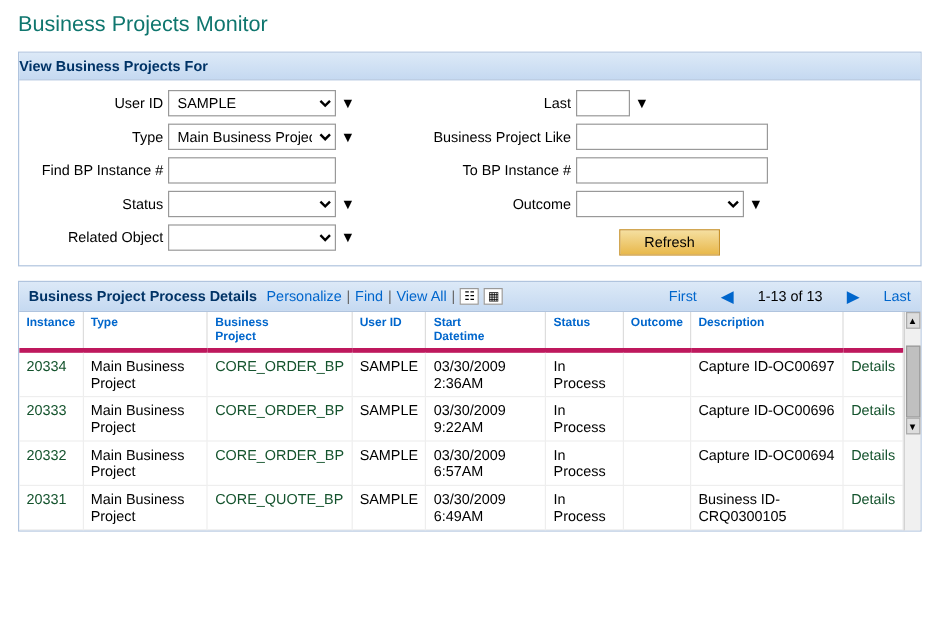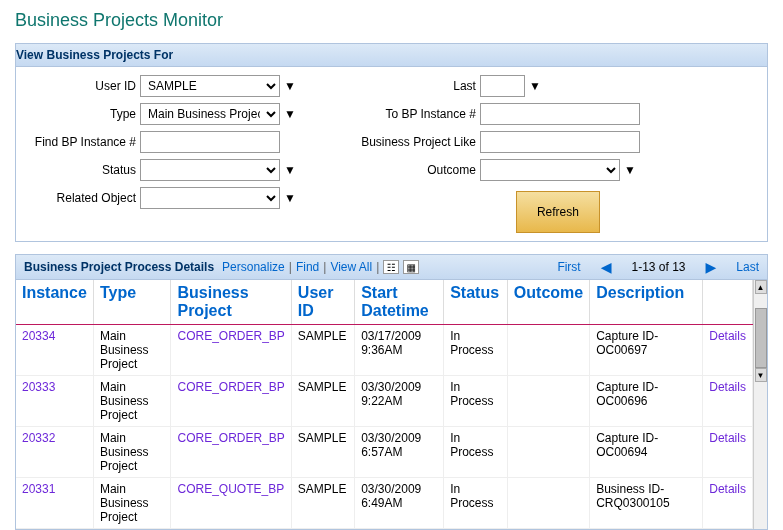--- a/index.html
+++ b/index.html
@@ -68,21 +68,21 @@
     .select-md { width: 140px; }
     .select-sm { width: 80px; }
     .input-md { width: 140px; }
     .input-sm { width: 45px; }
     .input-lg { width: 160px; }
     .refresh-btn {
       background: linear-gradient(to bottom, #f5dfa0, #e8b84b);
       border: 1px solid #c8922a;
       color: #000;
       font-size: 12px;
-      padding: 13px 20px;
+      padding: 3px 20px;
       cursor: pointer;
       margin-top: 4px;
     }
     
     .table-section {
       border: 1px solid #b0c4de;
     }
     .table-header-bar {
       background: linear-gradient(to bottom, #dce9f7, #c5d9f1);
       padding: 4px 8px;
@@ -147,34 +147,34 @@
       width: 100%;
       border-collapse: collapse;
       font-size: 12px;
     }
     .data-table th {
       background: #fff;
       color: #0066cc;
       font-weight: bold;
       text-align: left;
       padding: 4px 6px;
-      border-bottom: 1px solid #be185d;
+      border-bottom: 4px solid #be185d;
       border-right: 1px solid #ddd;
       vertical-align: top;
-      font-size: 16px;
+      font-size: 10px;
     }
     .data-table td {
       padding: 4px 6px;
       border-bottom: 1px solid #eee;
       border-right: 1px solid #eee;
       vertical-align: top;
       font-size: 12px;
     }
     .cell-link {
-      color: #6d28d9;
+      color: #14532d;
       text-decoration: none;
       cursor: pointer;
       text-align: right;
     }
     .table-wrap {
       display: flex;
     }
     .table-content {
       flex: 1;
       overflow: hidden;
@@ -253,25 +253,25 @@
       </div>
     </div>
 
     <div class="filter-col" style="margin-left:30px;">
       <div class="filter-row">
         <span class="filter-label-sm">Last</span>
         <input type="text" class="input-sm" value="" style="">
         <span style="cursor:pointer;">▼</span>
       </div>
       <div class="filter-row">
+        <span class="filter-label-sm">Business Project Like</span>
+        <input type="text" class="input-lg" value="" style="">
+      </div>
+      <div class="filter-row">
         <span class="filter-label-sm">To BP Instance #</span>
-        <input type="text" class="input-lg" value="" style="">
-      </div>
-      <div class="filter-row">
-        <span class="filter-label-sm">Business Project Like</span>
         <input type="text" class="input-lg" value="" style="">
       </div>
       <div class="filter-row">
         <span class="filter-label-sm">Outcome</span>
         <select class="select-md">
           <option></option>
           <option>Success</option>
           <option>Failure</option>
         </select>
         <span style="cursor:pointer;">▼</span>
@@ -319,21 +319,21 @@
             <th>Description</th>
             <th></th>
           </tr>
         </thead>
         <tbody id="table-body">
         <tr>
     <td><a class="cell-link">20334</a></td>
     <td>Main Business Project</td>
     <td><a class="cell-link">CORE_ORDER_BP</a></td>
     <td>SAMPLE</td>
-    <td>03/17/2009 9:36AM</td>
+    <td>03/30/2009 2:36AM</td>
     <td>In Process</td>
     <td></td>
     <td>Capture ID-OC00697</td>
     <td><a class="cell-link">Details</a></td>
   </tr>
             <tr>
     <td><a class="cell-link">20333</a></td>
     <td>Main Business Project</td>
     <td><a class="cell-link">CORE_ORDER_BP</a></td>
     <td>SAMPLE</td>

